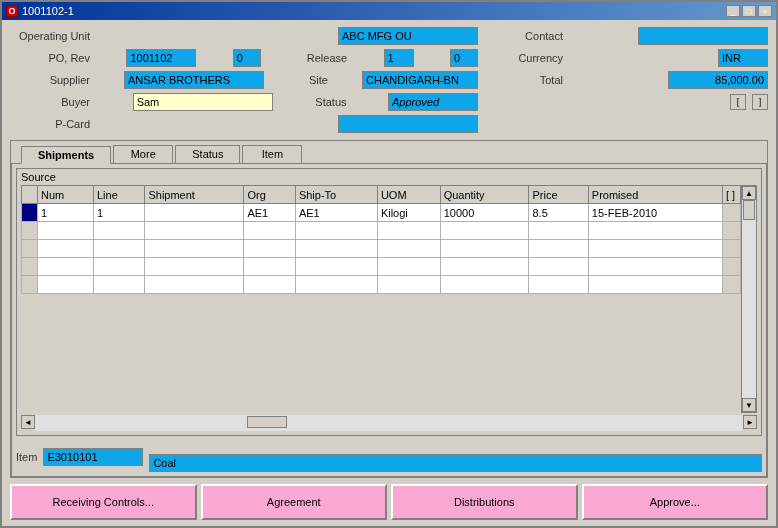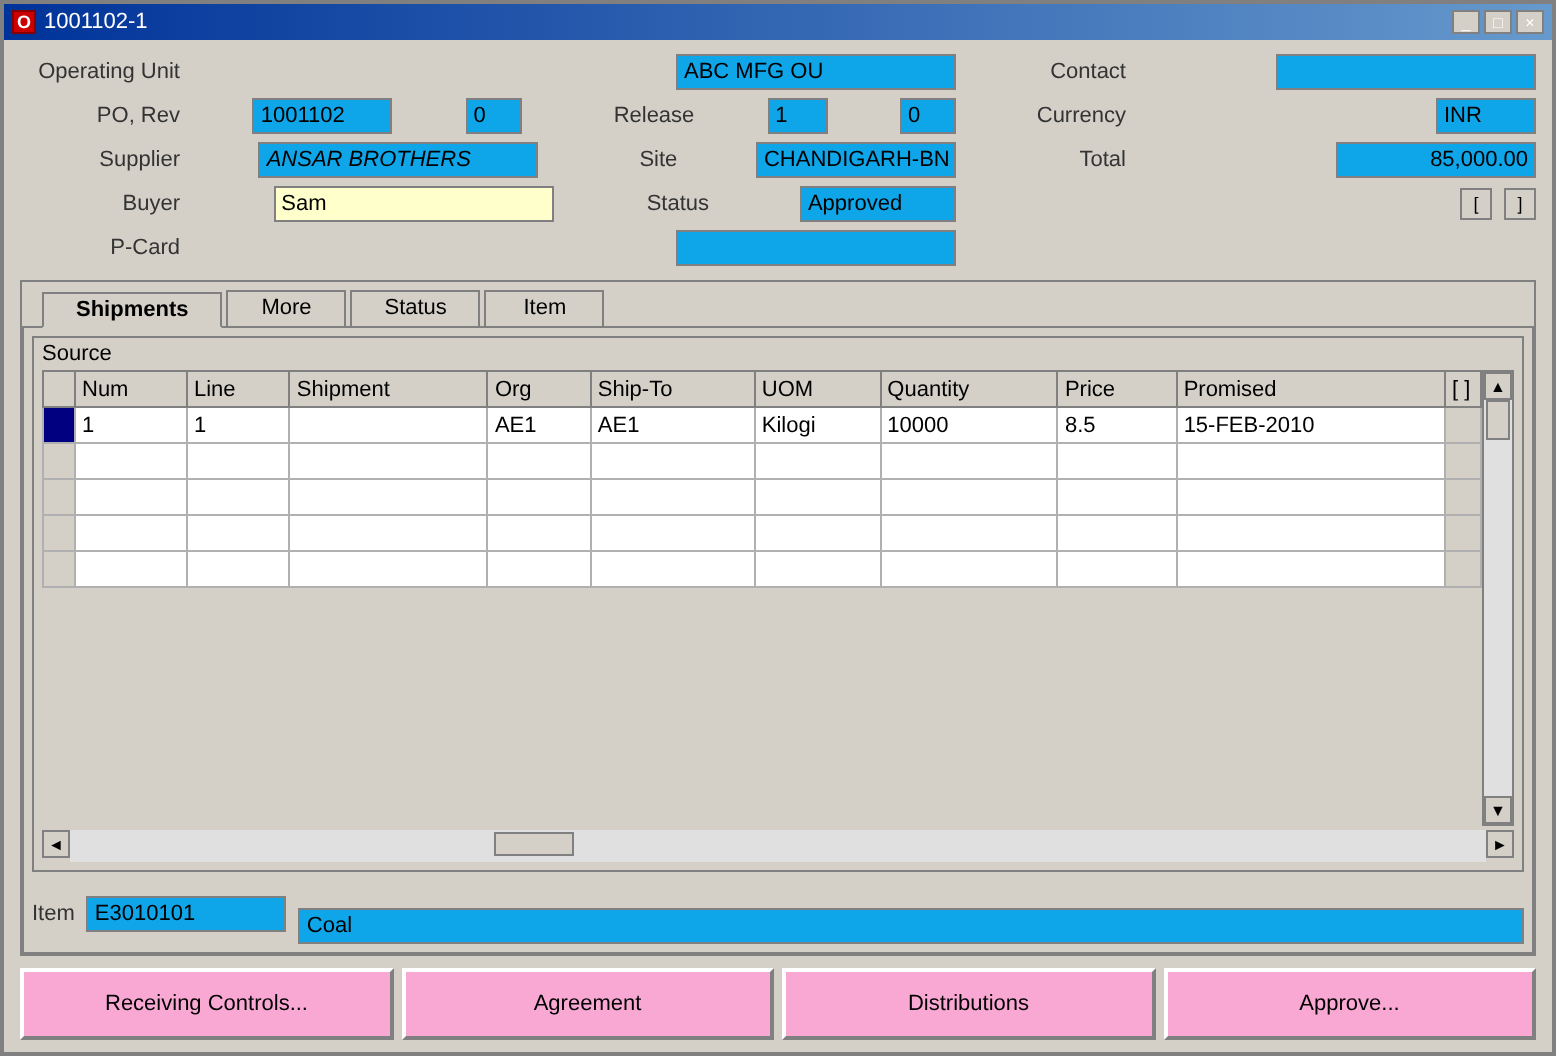--- a/index.html
+++ b/index.html
@@ -299,30 +299,30 @@
           <span class="label" style="width:80px;">PO, Rev</span>
           <input class="input-field" style="width: 70px;" id="po-field" value="1001102">
           <input class="input-field" style="width: 28px;" id="rev-field" value="0">
           <span class="label" style="width:50px; text-align:right;">Release</span>
           <input class="input-field" style="width: 30px;" id="rel-field" value="1">
           <input class="input-field" style="width: 28px;" id="rel-sub-field" value="0">
         </div>
 
         <div class="form-row">
           <span class="label" style="width:80px;">Supplier</span>
-          <input class="input-field" style="width: 140px; font-style: italic;" id="supplier-field" value="ANSAR BROTHERS">
+          <input class="input-field" style="width: 140px;" id="supplier-field" value="ANSAR BROTHERS">
           <span class="label" style="width:30px; text-align:right;">Site</span>
-          <input class="input-field" style="width: 100px;" id="site-field" value="CHANDIGARH-BN">
+          <input class="input-field" style="width: 116px;" id="site-field" value="CHANDIGARH-BN">
         </div>
 
         <div class="form-row">
           <span class="label" style="width:80px;">Buyer</span>
           <input class="input-field yellow" style="width: 140px;" id="buyer-field" value="Sam">
           <span class="label" style="width:30px; text-align:right;">Status</span>
-          <input class="input-field" style="width: 78px;" id="status-field" value="Approved">
+          <input class="input-field" style="width: 90px; font-style: italic;" id="status-field" value="Approved">
         </div>
 
         <div class="form-row">
           <span class="label" style="width:80px;">P-Card</span>
           <input class="input-field" style="width: 140px;" id="pcard-field">
         </div>
       </div>
 
       <div style="display:flex; flex-direction:column; gap:2px; width:260px; margin-top:0;">
 

